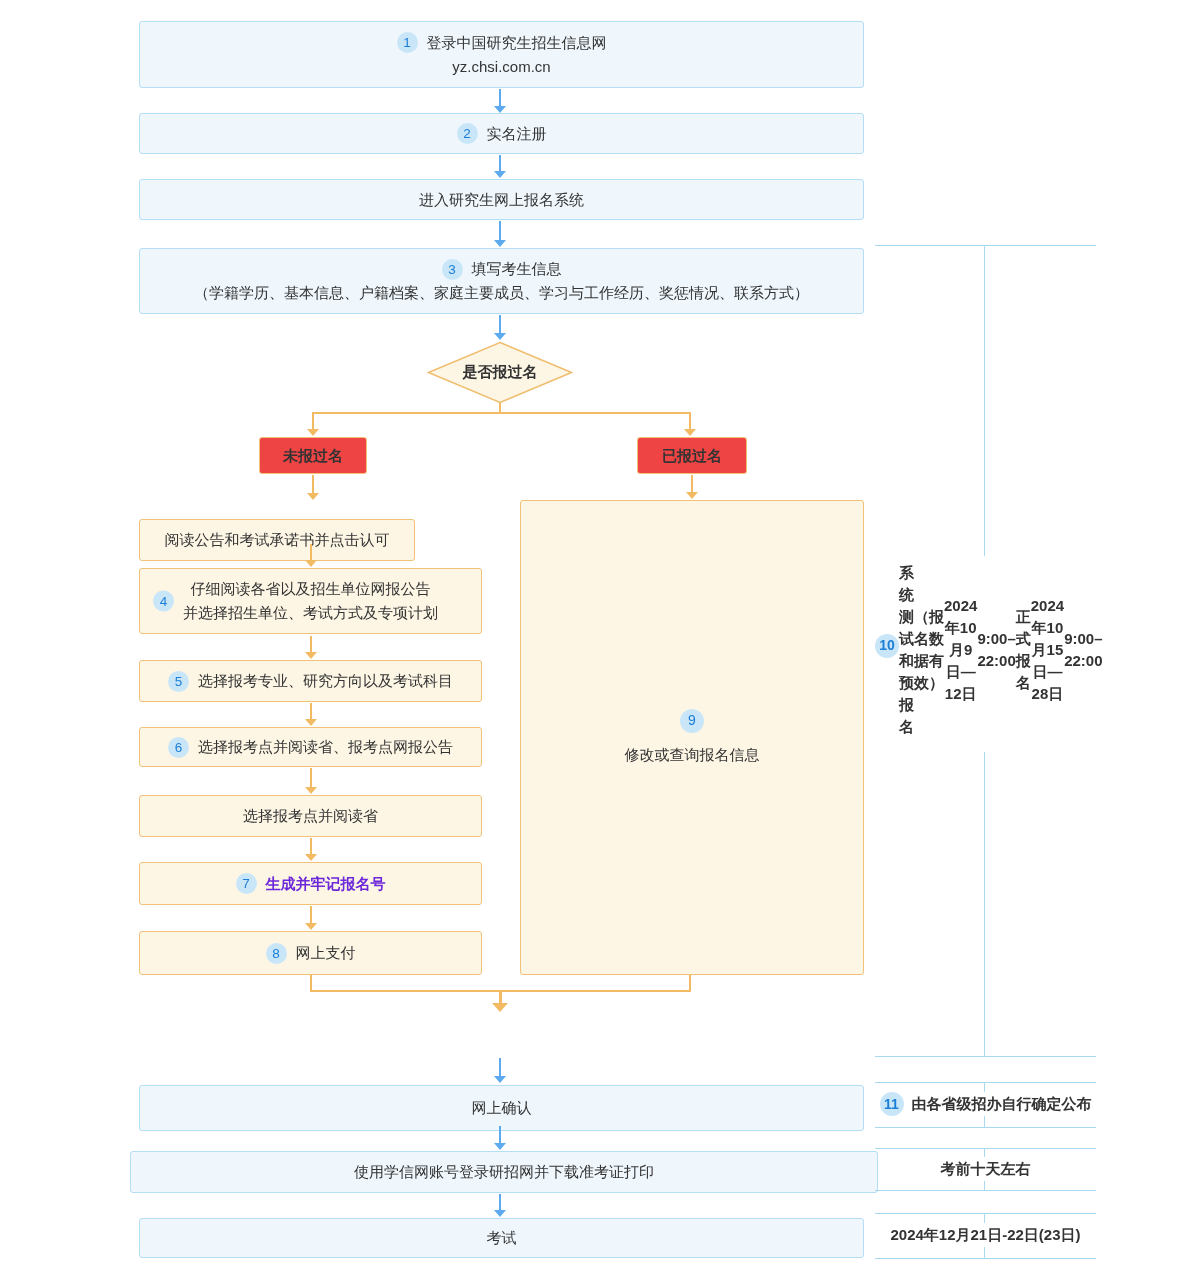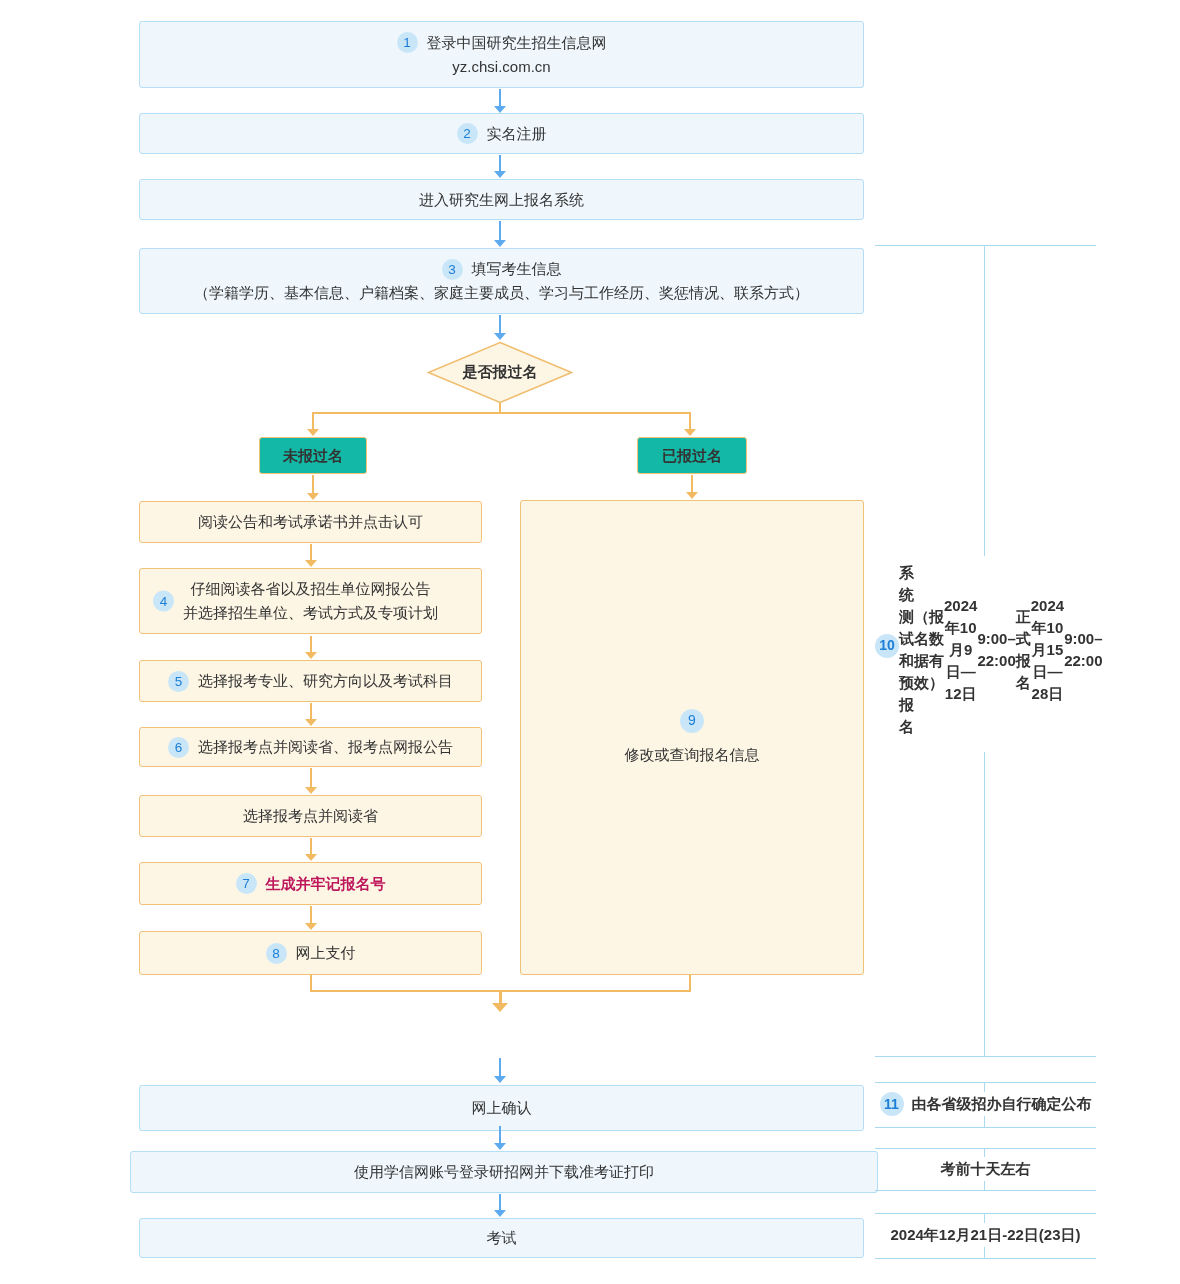--- a/index.html
+++ b/index.html
@@ -4,28 +4,28 @@
 <style>
   html,body{margin:0;padding:0;background:#fff;}
   body{font-family:"Liberation Sans","DejaVu Sans",sans-serif;}
   #canvas{position:relative;width:1180px;height:1284px;background:#ffffff;overflow:hidden;}
 
   .box{position:absolute;box-sizing:border-box;display:flex;flex-direction:column;
        align-items:center;justify-content:center;border-radius:3px;
        font-size:15px;color:#333;line-height:24px;text-align:center;}
   .blue{background:#EFF7FD;border:1px solid #B3DEF5;}
   .orange{background:#FDF6E5;border:1px solid #F2C178;}
-  .label-box{background:#14b8a6;border:1px solid #F2C178;font-weight:700;}
+  .label-box{background:#ef4444;border:1px solid #F2C178;font-weight:700;}
   .row{display:flex;align-items:center;justify-content:center;gap:9px;}
   .badge{display:inline-flex;align-items:center;justify-content:center;flex:0 0 auto;
          width:21px;height:21px;border-radius:50%;background:#C9E6F8;color:#1C7ED6;
          font-size:13.5px;line-height:21px;}
   .badge.big{width:24px;height:24px;font-size:14px;}
   .badge.abs{position:absolute;left:13px;top:50%;transform:translateY(-50%);}
-  .red{color:#be185d;font-weight:700;}
+  .red{color:#6d28d9;font-weight:700;}
 
   
   .va{position:absolute;width:12px;}
   .va .shaft{position:absolute;left:5px;top:0;bottom:5px;width:2px;background:var(--c);}
   .va .head{position:absolute;left:0;bottom:0;width:0;height:0;
             border-left:6px solid transparent;border-right:6px solid transparent;
             border-top:7px solid var(--c);}
   .va.blue-a{--c:#5EAAEE;}
   .va.orange-a{--c:#F2BA62;}
   .va.bigger{width:16px;}
@@ -128,21 +128,21 @@
 
   <div class="va orange-a" style="left:307px;top:475px;height:25px">
       <span class="shaft"></span>
       <span class="head"></span>
     </div>
   <div class="va orange-a" style="left:686px;top:475px;height:24px">
       <span class="shaft"></span>
       <span class="head"></span>
     </div>
 
-  <div class="box orange" style="left:139px;top:501px;width:343px;height:42px">
+  <div class="box orange" style="left:139px;top:519px;width:276px;height:42px">
     <div>阅读公告和考试承诺书并点击认可</div>
   </div>
   <div class="va orange-a" style="left:305px;top:544px;height:23px">
       <span class="shaft"></span>
       <span class="head"></span>
     </div>
 
   <div class="box orange" style="left:139px;top:568px;width:343px;height:66px">
     <span class="badge abs">4</span>
     <div>仔细阅读各省以及招生单位网报公告</div>

